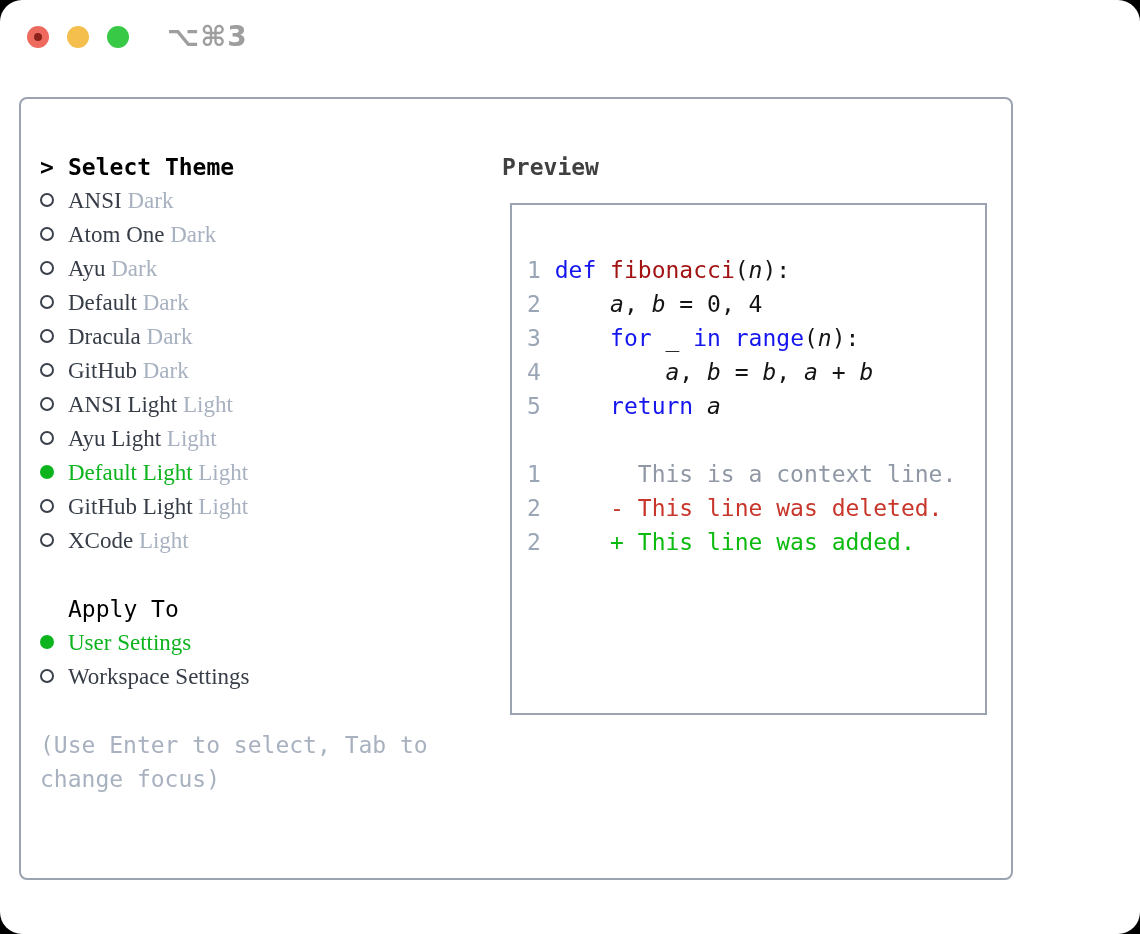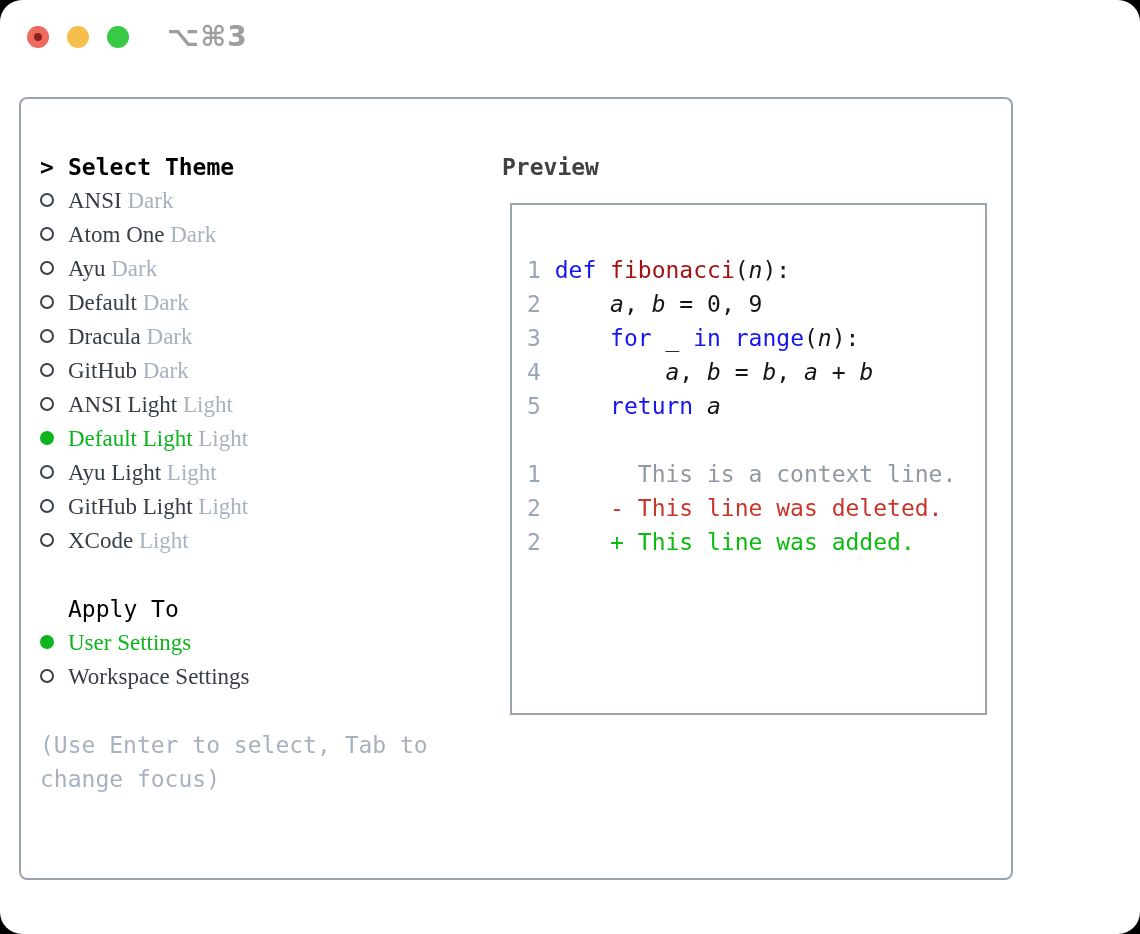--- a/index.html
+++ b/index.html
@@ -66,22 +66,22 @@
       <div class="row header"><span class="prefix">&gt;</span><span>Select Theme</span></div>
 
       <div id="theme-list">
           <div class="row item"><span class="bullet"></span><span class="iname">ANSI</span> <span class="tag">Dark</span></div>
           <div class="row item"><span class="bullet"></span><span class="iname">Atom One</span> <span class="tag">Dark</span></div>
           <div class="row item"><span class="bullet"></span><span class="iname">Ayu</span> <span class="tag">Dark</span></div>
           <div class="row item"><span class="bullet"></span><span class="iname">Default</span> <span class="tag">Dark</span></div>
           <div class="row item"><span class="bullet"></span><span class="iname">Dracula</span> <span class="tag">Dark</span></div>
           <div class="row item"><span class="bullet"></span><span class="iname">GitHub</span> <span class="tag">Dark</span></div>
           <div class="row item"><span class="bullet"></span><span class="iname">ANSI Light</span> <span class="tag">Light</span></div>
+          <div class="row item"><span class="bullet"></span><span class="iname">Ayu Light</span> <span class="tag">Light</span></div>
           <div class="row item selected"><span class="bullet on"></span><span class="iname">Default Light</span> <span class="tag">Light</span></div>
-          <div class="row item"><span class="bullet"></span><span class="iname">Ayu Light</span> <span class="tag">Light</span></div>
           <div class="row item"><span class="bullet"></span><span class="iname">GitHub Light</span> <span class="tag">Light</span></div>
           <div class="row item"><span class="bullet"></span><span class="iname">XCode</span> <span class="tag">Light</span></div>
         </div>
 
       <div class="spacer"></div>
 
       <div class="row"><span class="indent"></span><span class="apply-title">Apply To</span></div>
 
       <div id="apply-list">
           <div class="row item applyrow selected"><span class="bullet on"></span><span class="iname">User Settings</span></div>
@@ -91,21 +91,21 @@
       <div class="spacer"></div>
 
       <div class="help">(Use Enter to select, Tab to change focus)</div>
     </div>
 
     <div class="pheader">Preview</div>
 
     <div class="pbox">
       <div id="code-block">
           <div class="crow"><span class="lnum">1 </span><span class="tk-kw">def</span><span class="tk-pl"> </span><span class="tk-fn">fibonacci</span><span class="tk-pl">(</span><span class="tk-var">n</span><span class="tk-pl">):</span></div>
-          <div class="crow"><span class="lnum">2 </span><span class="tk-pl">    </span><span class="tk-var">a</span><span class="tk-pl">, </span><span class="tk-var">b</span><span class="tk-pl"> = 0, 9</span></div>
+          <div class="crow"><span class="lnum">2 </span><span class="tk-pl">    </span><span class="tk-var">a</span><span class="tk-pl">, </span><span class="tk-var">b</span><span class="tk-pl"> = 0, 4</span></div>
           <div class="crow"><span class="lnum">3 </span><span class="tk-pl">    </span><span class="tk-kw">for</span><span class="tk-pl"> _ </span><span class="tk-kw">in</span><span class="tk-pl"> </span><span class="tk-kw">range</span><span class="tk-pl">(</span><span class="tk-var">n</span><span class="tk-pl">):</span></div>
           <div class="crow"><span class="lnum">4 </span><span class="tk-pl">        </span><span class="tk-var">a</span><span class="tk-pl">, </span><span class="tk-var">b</span><span class="tk-pl"> = </span><span class="tk-var">b</span><span class="tk-pl">, </span><span class="tk-var">a</span><span class="tk-pl"> + </span><span class="tk-var">b</span></div>
           <div class="crow"><span class="lnum">5 </span><span class="tk-pl">    </span><span class="tk-kw">return</span><span class="tk-pl"> </span><span class="tk-var">a</span></div>
         </div>
       <div id="diff-block">
           <div class="crow"><span class="lnum">1 </span><span class="d-context">      This is a context line.</span></div>
           <div class="crow"><span class="lnum">2 </span><span class="d-deleted">    - This line was deleted.</span></div>
           <div class="crow"><span class="lnum">2 </span><span class="d-added">    + This line was added.</span></div>
         </div>
     </div>

